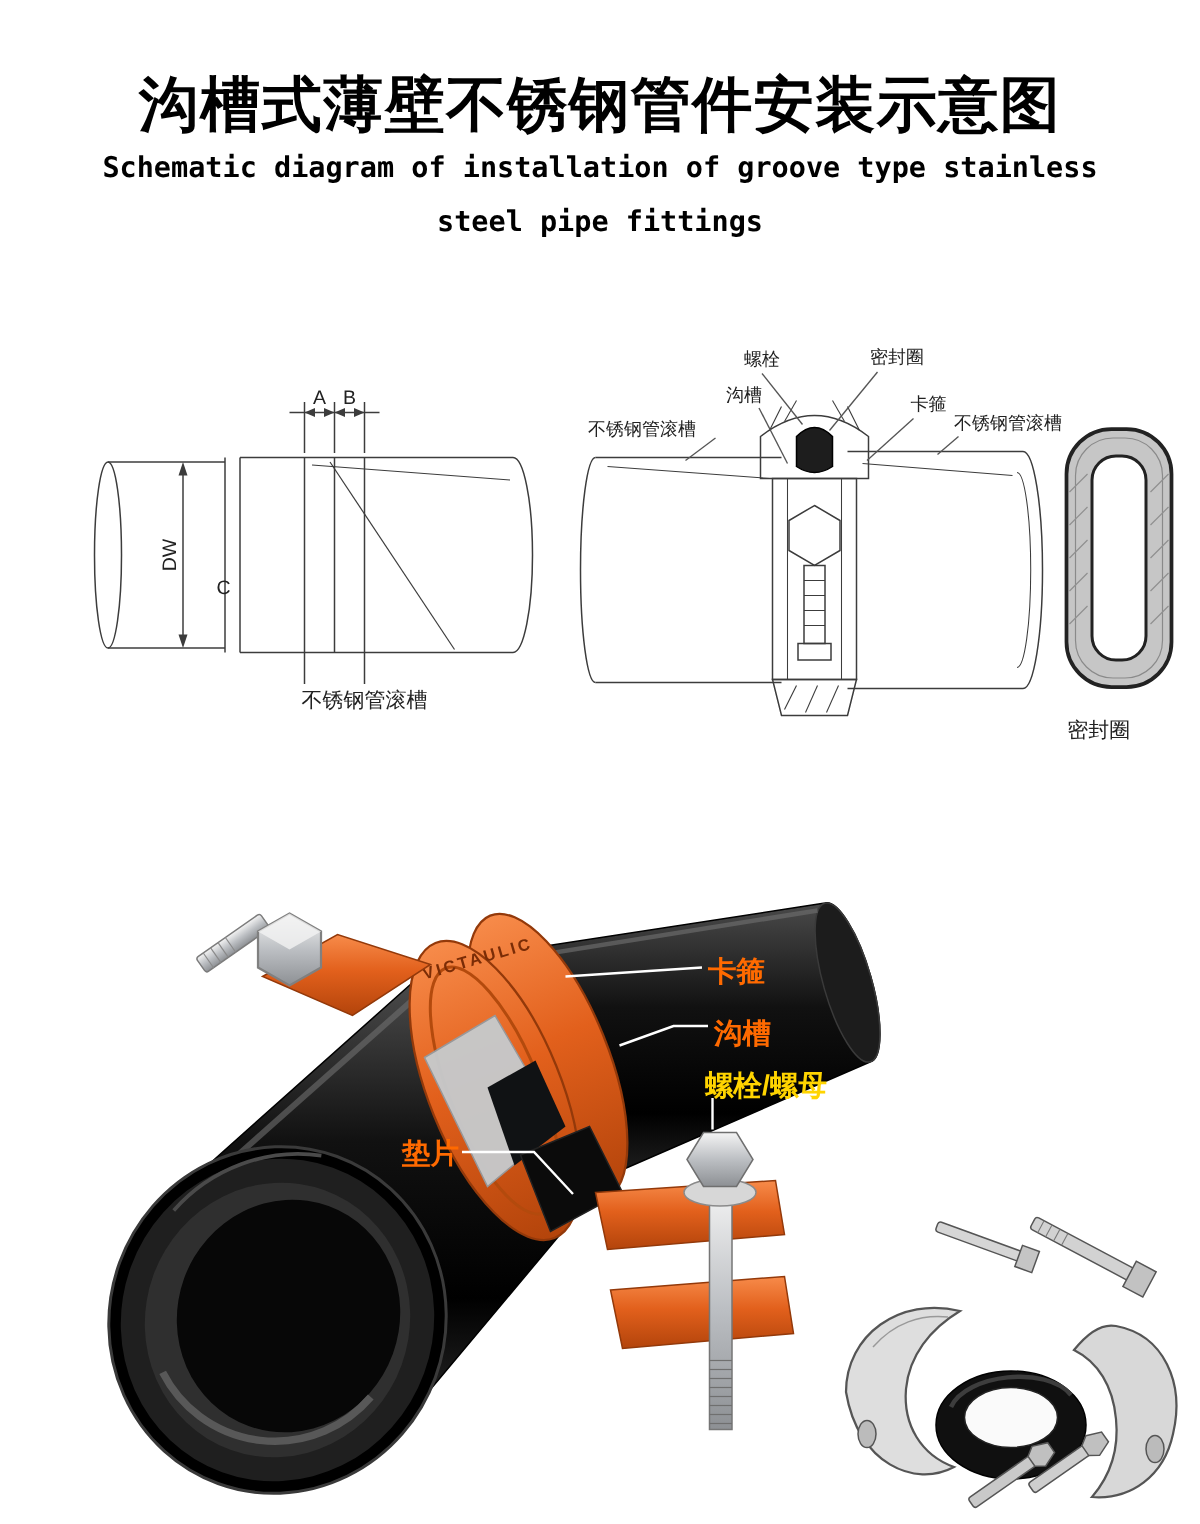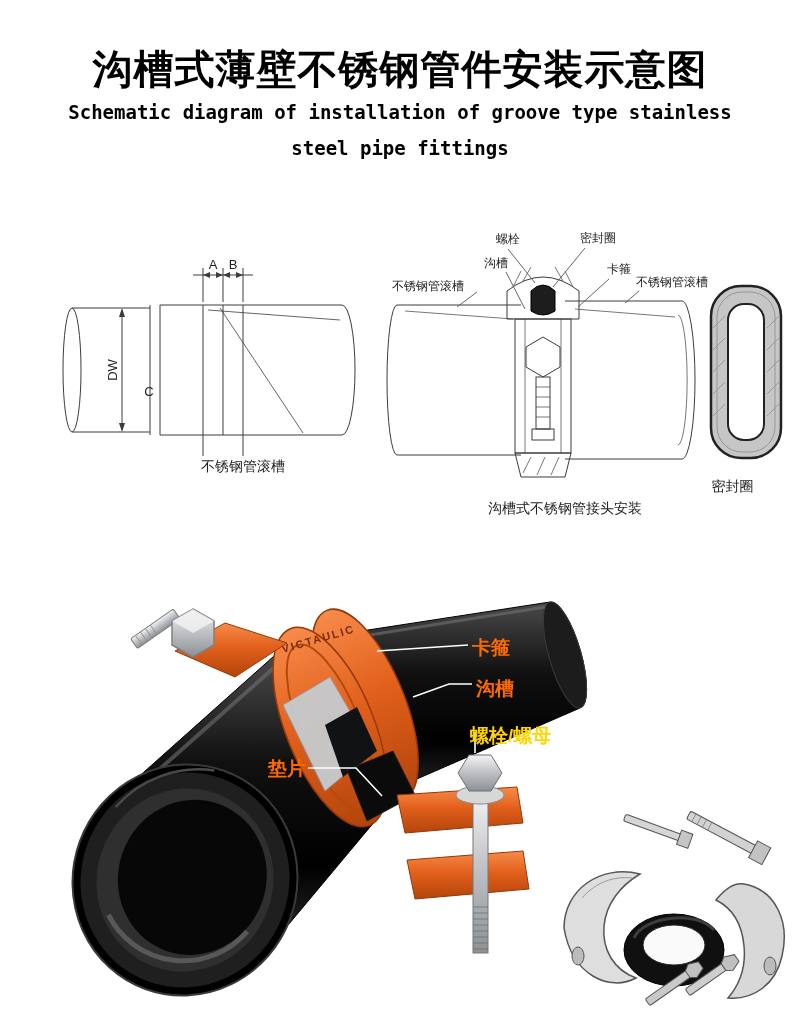--- a/index.html
+++ b/index.html
@@ -107,21 +107,20 @@
       <line x1="92" y1="67" x2="72" y2="82"></line>
       <line x1="254" y1="66" x2="240" y2="78"></line>
     </g>
   </svg>
   <div class="tlabel" style="left:496px; top:231px;">螺栓</div>
   <div class="tlabel" style="left:580px; top:230px;">密封圈</div>
   <div class="tlabel" style="left:484px; top:255px;">沟槽</div>
   <div class="tlabel" style="left:607px; top:261px;">卡箍</div>
   <div class="tlabel" style="left:392px; top:278px;">不锈钢管滚槽</div>
   <div class="tlabel" style="left:636px; top:274px;">不锈钢管滚槽</div>
-  <div class="caption" style="left:470px; top:500px; width:190px;">沟槽式不锈钢管接头安装</div>
 
   <svg class="svg-abs" style="left:703px; top:278px;" width="90" height="195" viewBox="0 0 90 195">
     <rect x="8" y="8" width="70" height="172" rx="30" fill="#c6c6c6" stroke="#222" stroke-width="2.5"></rect>
     <rect x="14" y="14" width="58" height="160" rx="25" fill="none" stroke="#8a8a8a" stroke-width="0.8"></rect>
     <rect x="25" y="26" width="36" height="136" rx="16" fill="#ffffff" stroke="#222" stroke-width="2"></rect>
     <g stroke="#909090" stroke-width="0.8">
       <line x1="10" y1="50" x2="22" y2="38"></line>
         <line x1="10" y1="72" x2="22" y2="60"></line>
       <line x1="10" y1="94" x2="22" y2="82"></line>
         <line x1="10" y1="116" x2="22" y2="104"></line>
@@ -222,21 +221,21 @@
     <g stroke="#ffffff" stroke-width="1.6" fill="none">
       <polyline points="352,96 443,90"></polyline>
       <polyline points="388,142 424,129 447,129"></polyline>
       <polyline points="450,177 450,198"></polyline>
       <polyline points="283,213 331,213 357,241"></polyline>
     </g>
   </svg>
 
   <div class="rlabel orange" style="left:472px; top:635px;">卡箍</div>
   <div class="rlabel orange" style="left:476px; top:676px;">沟槽</div>
-  <div class="rlabel yellow" style="left:470px; top:711px;margin-top:12px;">螺栓/螺母</div>
+  <div class="rlabel yellow" style="left:470px; top:711px;">螺栓/螺母</div>
   <div class="rlabel orange" style="left:268px; top:756px;text-align:right;">垫片</div>
 
   <svg class="svg-abs" style="left:548px; top:798px;" width="245" height="214" viewBox="0 0 245 214">
     <g transform="rotate(28 185 40)">
       <rect x="135" y="36" width="75" height="9" rx="2" fill="#d2d2d2" stroke="#555"></rect>
       <line x1="141" y1="36" x2="141" y2="45" stroke="#777" stroke-width="0.7"></line>
       <line x1="147" y1="36" x2="147" y2="45" stroke="#777" stroke-width="0.7"></line>
       <line x1="153" y1="36" x2="153" y2="45" stroke="#777" stroke-width="0.7"></line>
       <line x1="159" y1="36" x2="159" y2="45" stroke="#777" stroke-width="0.7"></line>
       <rect x="208" y="31" width="15" height="19" fill="#c2c2c2" stroke="#555"></rect>

